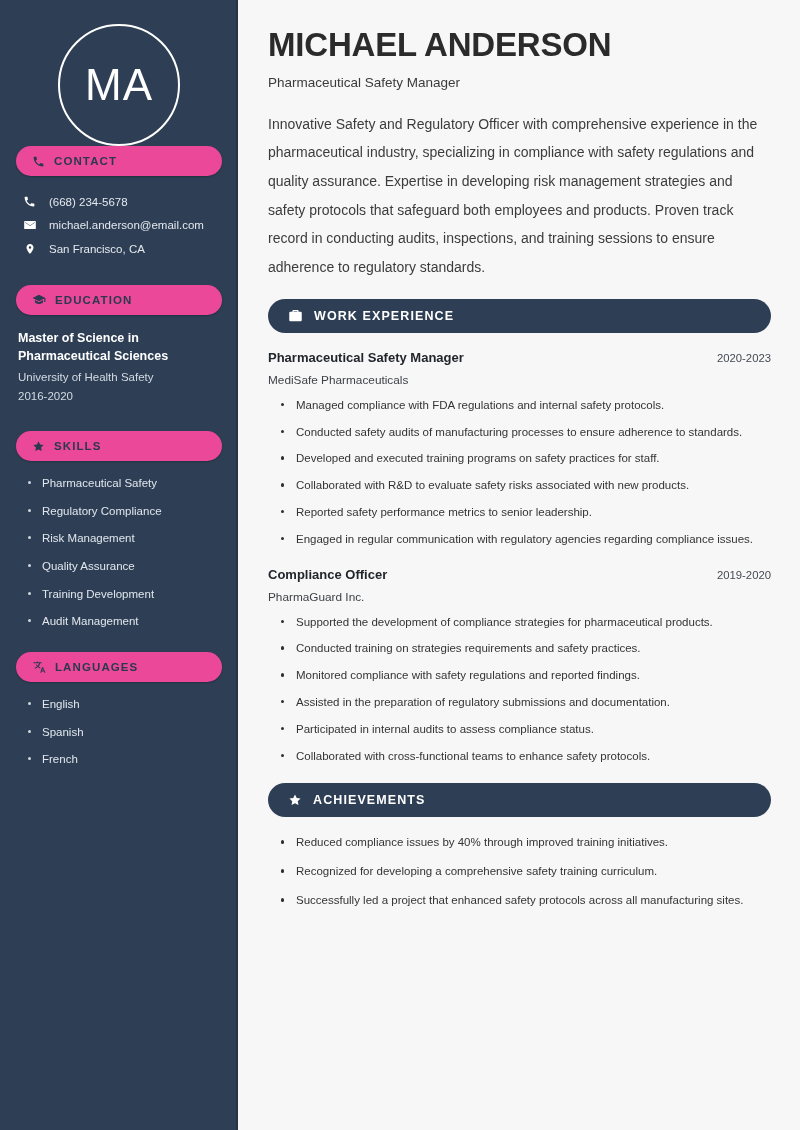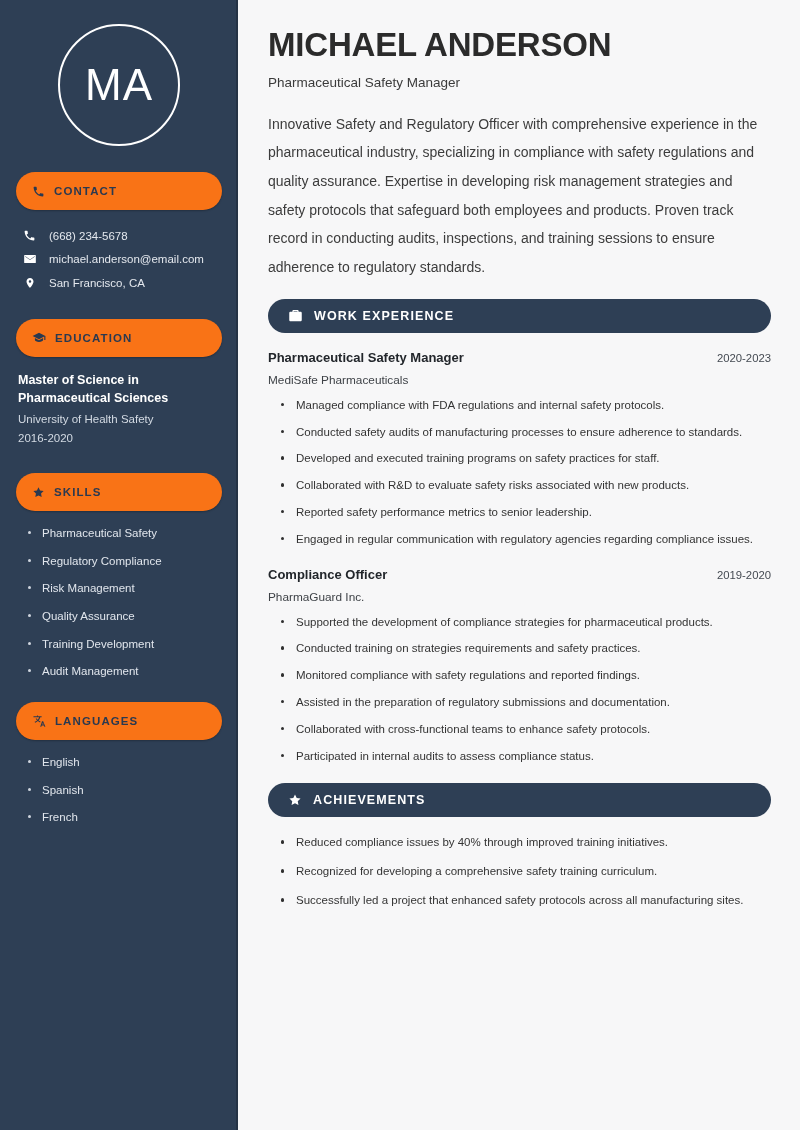--- a/index.html
+++ b/index.html
@@ -36,43 +36,42 @@
     top: 0; right: 0;
     width: 2px; height: 100%;
     background: rgba(0,0,0,0.18);
   }
 
   
   .monogram-wrap {
     display: flex;
     justify-content: center;
     padding-top: 24px;
-    padding-bottom: 26px;
     text-align: center;
   }
   .monogram {
     width: 122px;
     height: 122px;
     border-radius: 50%;
     border: 2px solid #ffffff;
     display: flex;
     align-items: center;
     justify-content: center;
     font-size: 44px;
     font-weight: 400;
     letter-spacing: 1px;
     color: #ffffff;
   }
 
   
   .pill {
-    background: #f97316;
+    background: #ec4899;
     color: #2a3950;
     border-radius: 999px;
-    height: 38px;
+    height: 30px;
     display: flex;
     align-items: center;
     gap: 9px;
     padding: 0 16px;
     margin-bottom: 14px;
     box-shadow: 0 1px 2px rgba(0,0,0,0.25);
   }
   .pill .pill-label {
     font-size: 11.5px;
     font-weight: bold;
@@ -350,22 +349,22 @@
       <div class="job-head">
         <span class="job-role">Compliance Officer</span>
         <span class="job-dates">2019-2020</span>
       </div>
       <div class="job-company">PharmaGuard Inc.</div>
       <ul class="main-list">
         <li>Supported the development of compliance strategies for pharmaceutical products.</li>
         <li>Conducted training on strategies requirements and safety practices.</li>
         <li>Monitored compliance with safety regulations and reported findings.</li>
         <li>Assisted in the preparation of regulatory submissions and documentation.</li>
+        <li>Participated in internal audits to assess compliance status.</li>
         <li>Collaborated with cross-functional teams to enhance safety protocols.</li>
-        <li>Participated in internal audits to assess compliance status.</li>
       </ul>
     </div>
 
     <div class="banner">
       <span>
         <svg width="14" height="14" viewBox="0 0 24 24" fill="#ffffff">
           <path d="M12 2.5l2.9 6 6.6.9-4.8 4.6 1.2 6.5L12 17.4 6.1 20.5l1.2-6.5L2.5 9.4l6.6-.9 2.9-6z"></path>
         </svg>
       </span>
       <span class="banner-label">ACHIEVEMENTS</span>

